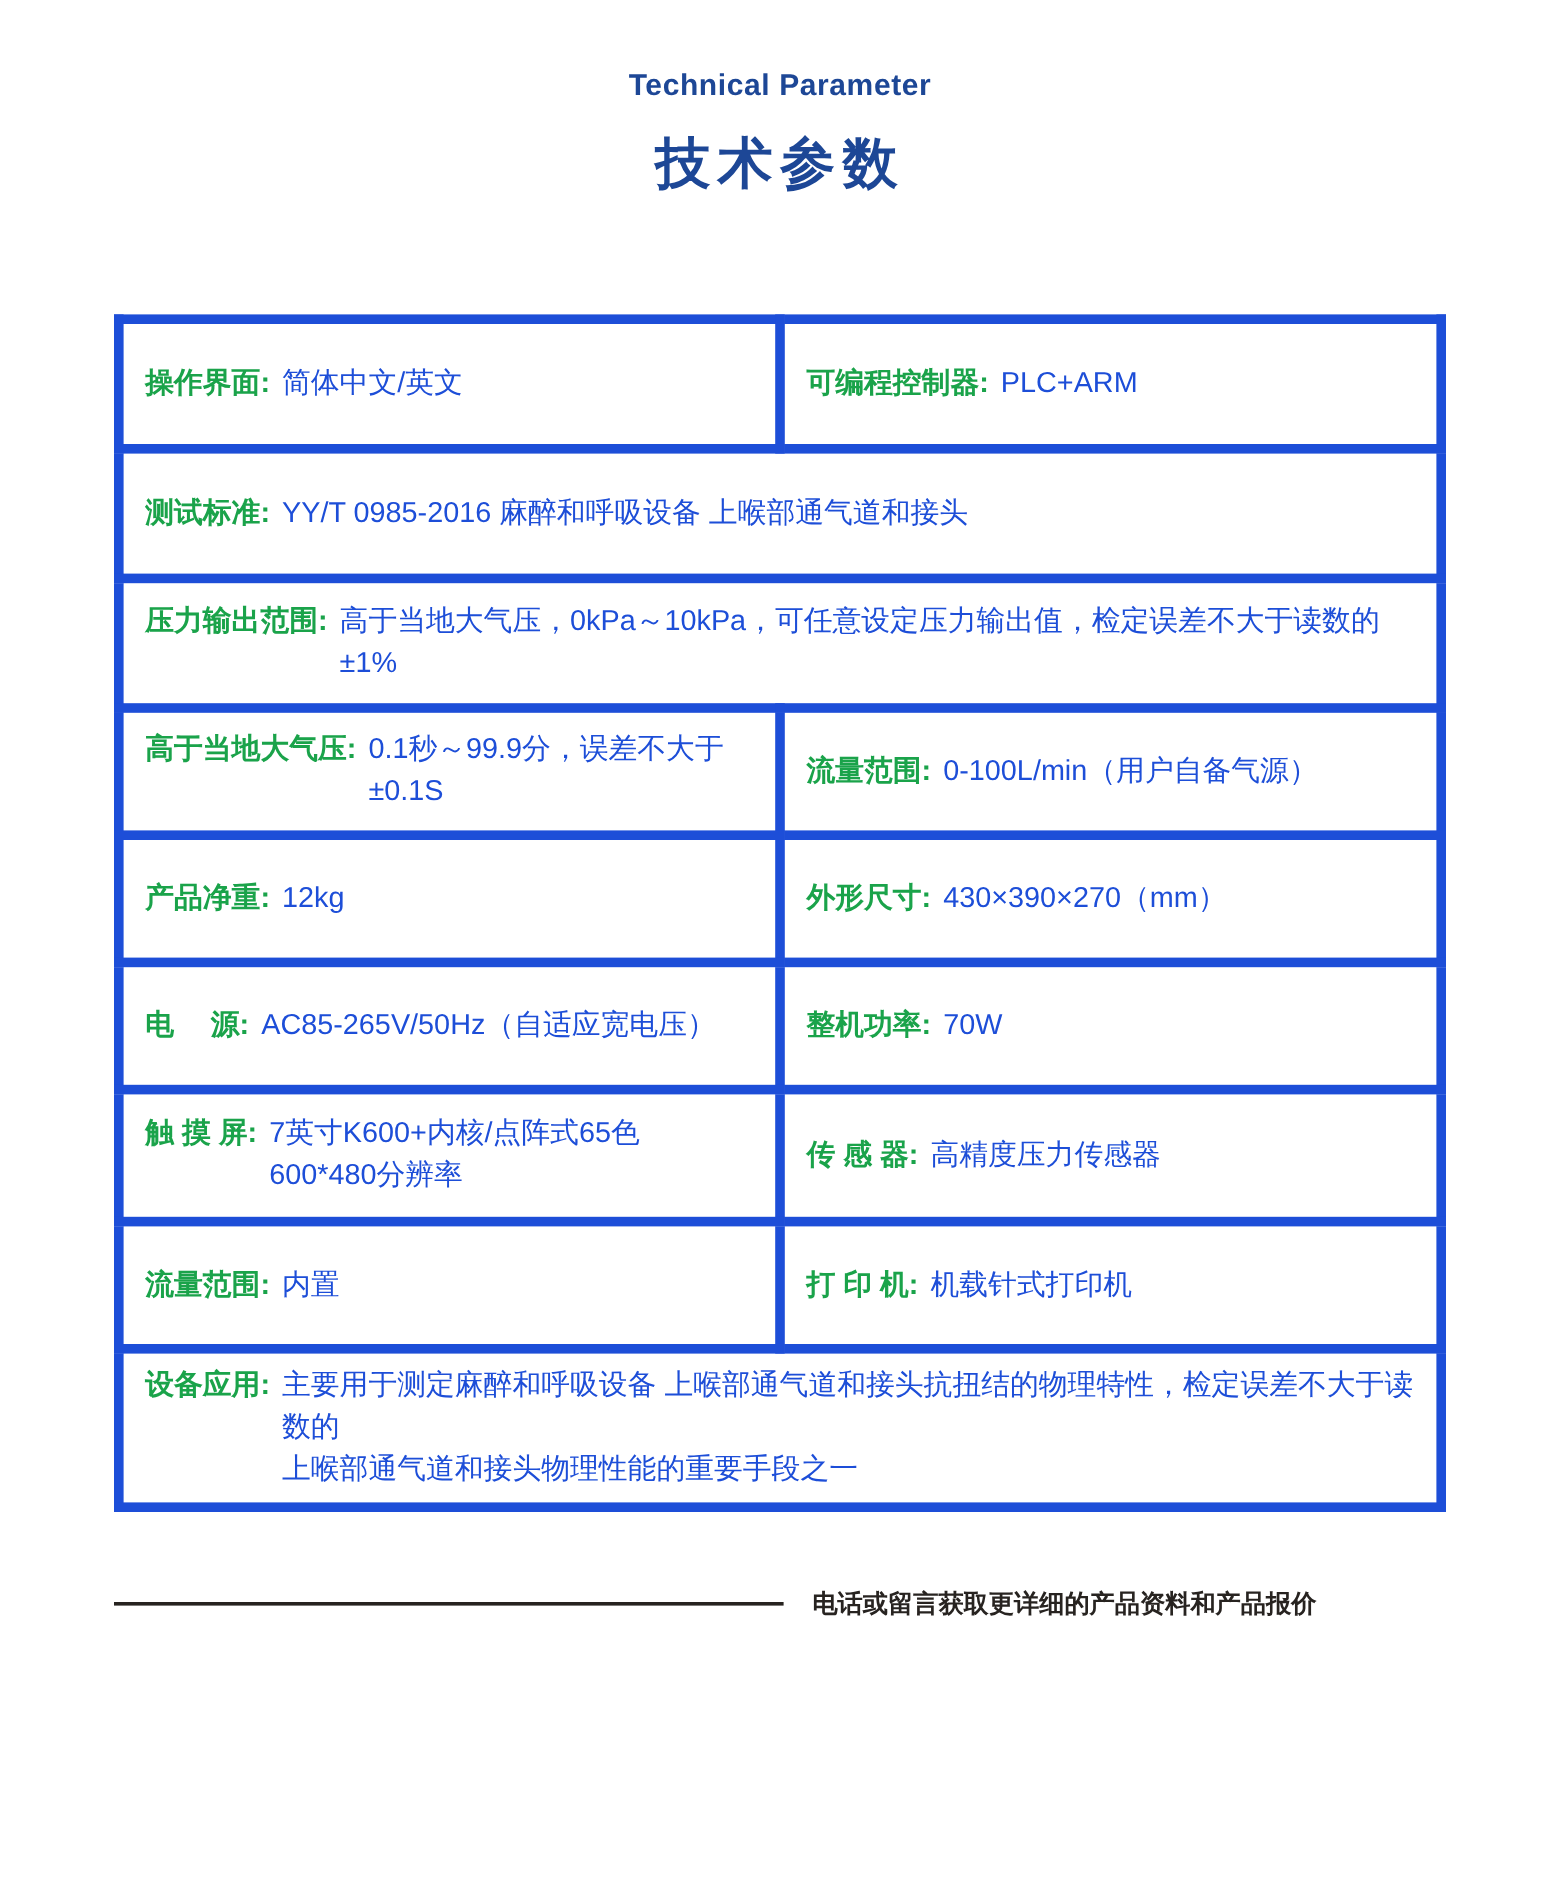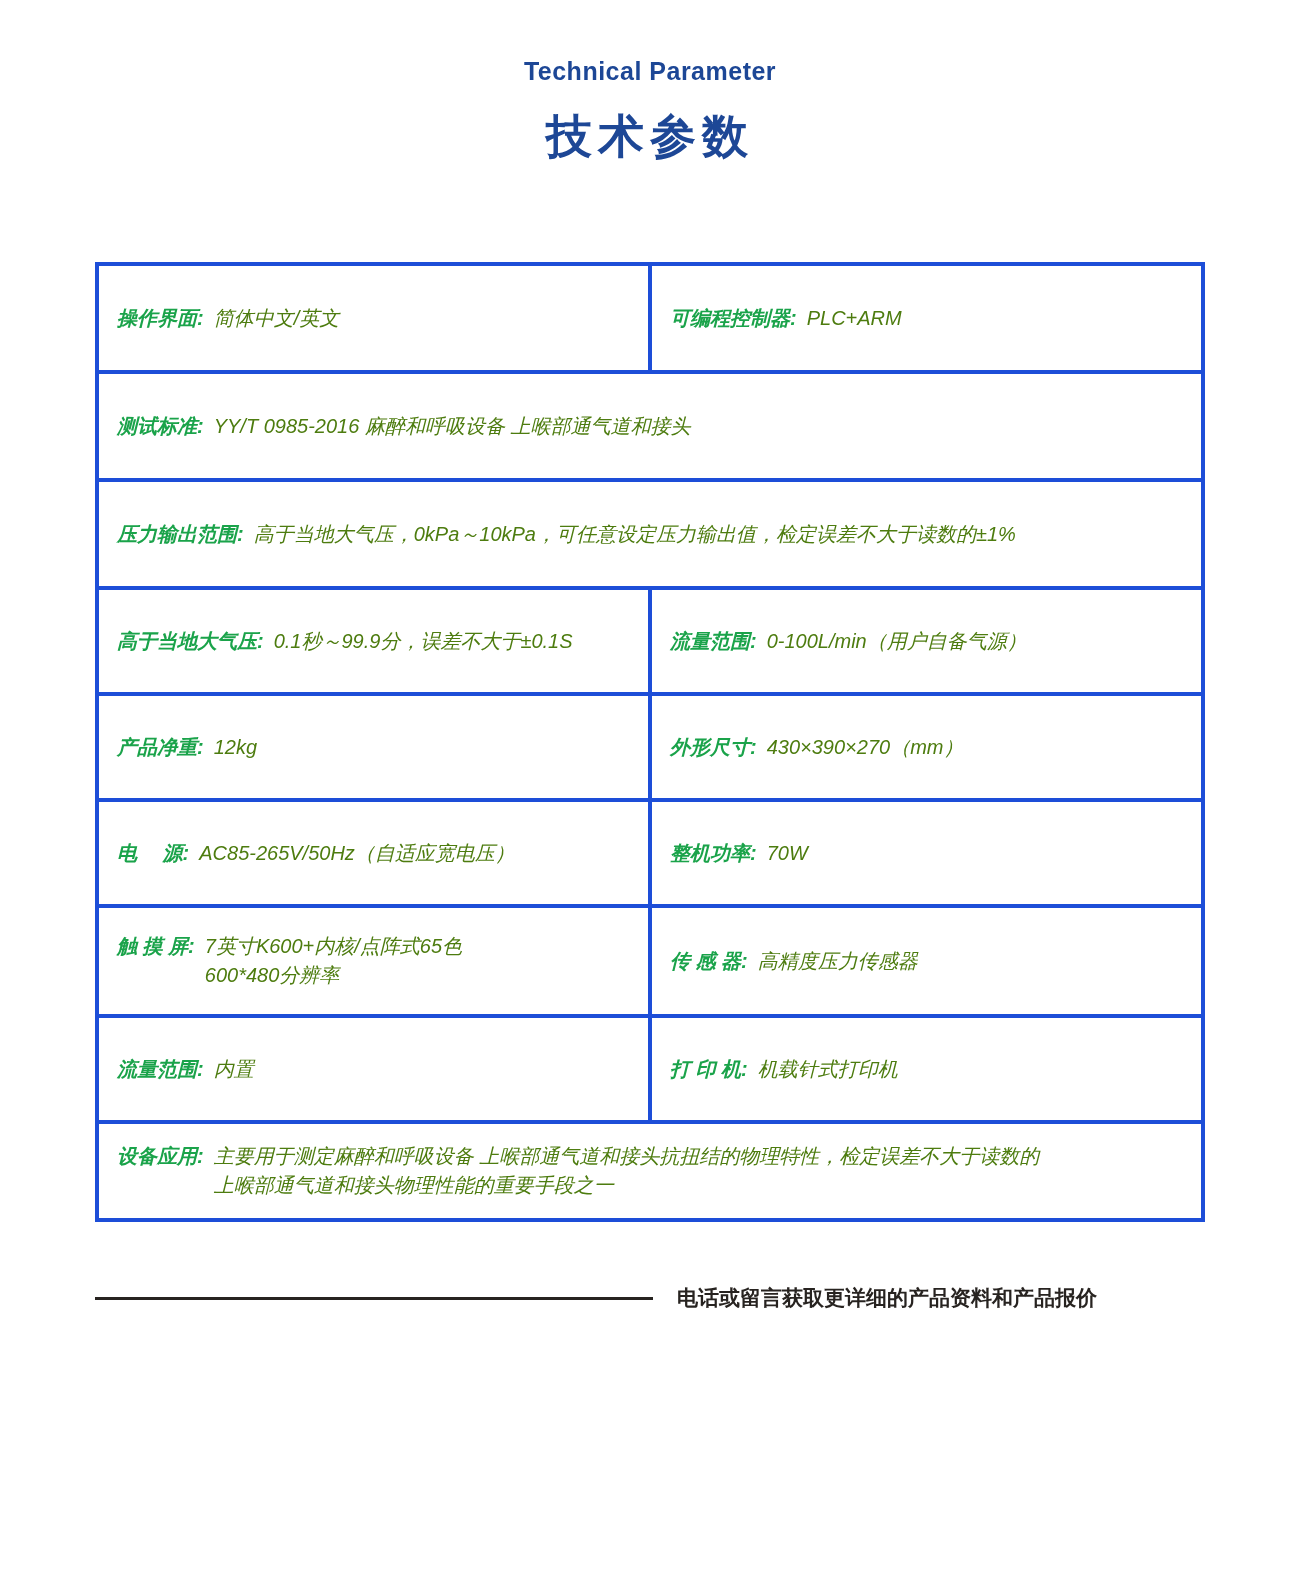--- a/index.html
+++ b/index.html
@@ -31,38 +31,37 @@
   }
 
   
   .spec-table {
     width: 1110px;
     margin: 83px 0 0 95px;
     border-collapse: collapse;
     table-layout: fixed;
   }
   .spec-table td {
-    border: 4px solid #1d4ed8;
+    border: 8px solid #1d4ed8;
     vertical-align: middle;
     padding: 10px 16px 10px 18px;
-    font-size: 20px;
+    font-size: 24px;
     line-height: 1.45;
-    font-style: italic;
   }
   .spec-table col { width: 50%; }
   td.cell .cellwrap { display: flex; align-items: flex-start; }
   .label {
     color: #1aa34a;
     font-weight: 700;
     white-space: nowrap;
     margin-right: 10px;
     flex: 0 0 auto;
   }
   .value-block { display: flex; flex-direction: column; color: #272320; }
-  .value { color: #4d7c0f; font-weight: 500; }
+  .value { color: #1d4ed8; font-weight: 500; }
 
   .r1 td { height: 108px; }
   .r2 td { height: 108px; text-align: right; }
   .r3 td { height: 108px; }
   .r4 td { height: 106px; }
   .r5 td { height: 106px; }
   .r6 td { height: 106px; }
   .r7 td { height: 110px; }
   .r8 td { height: 106px; }
   .r9 td { height: 98px; }

